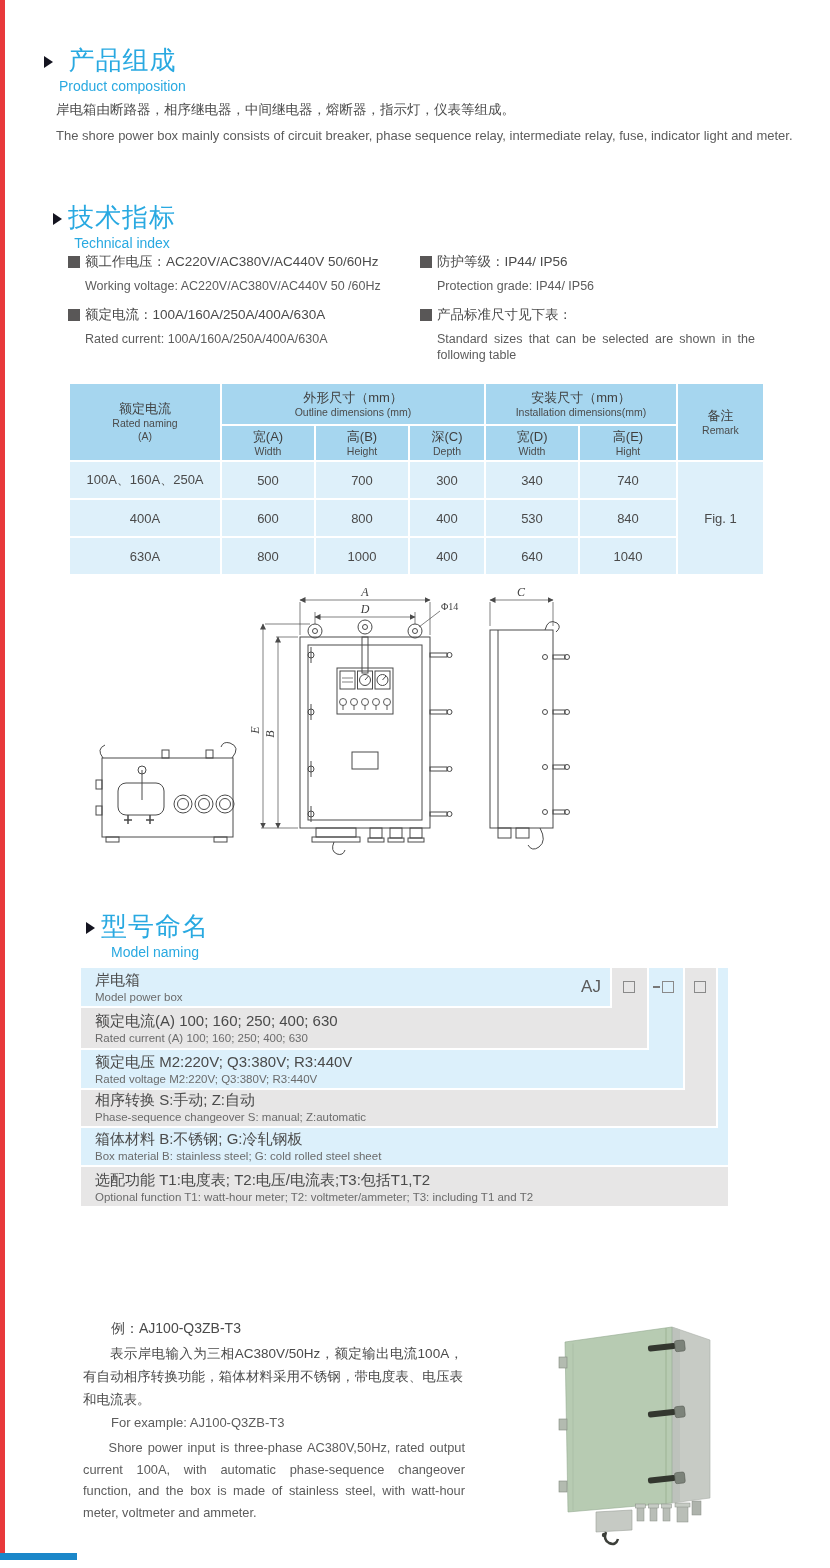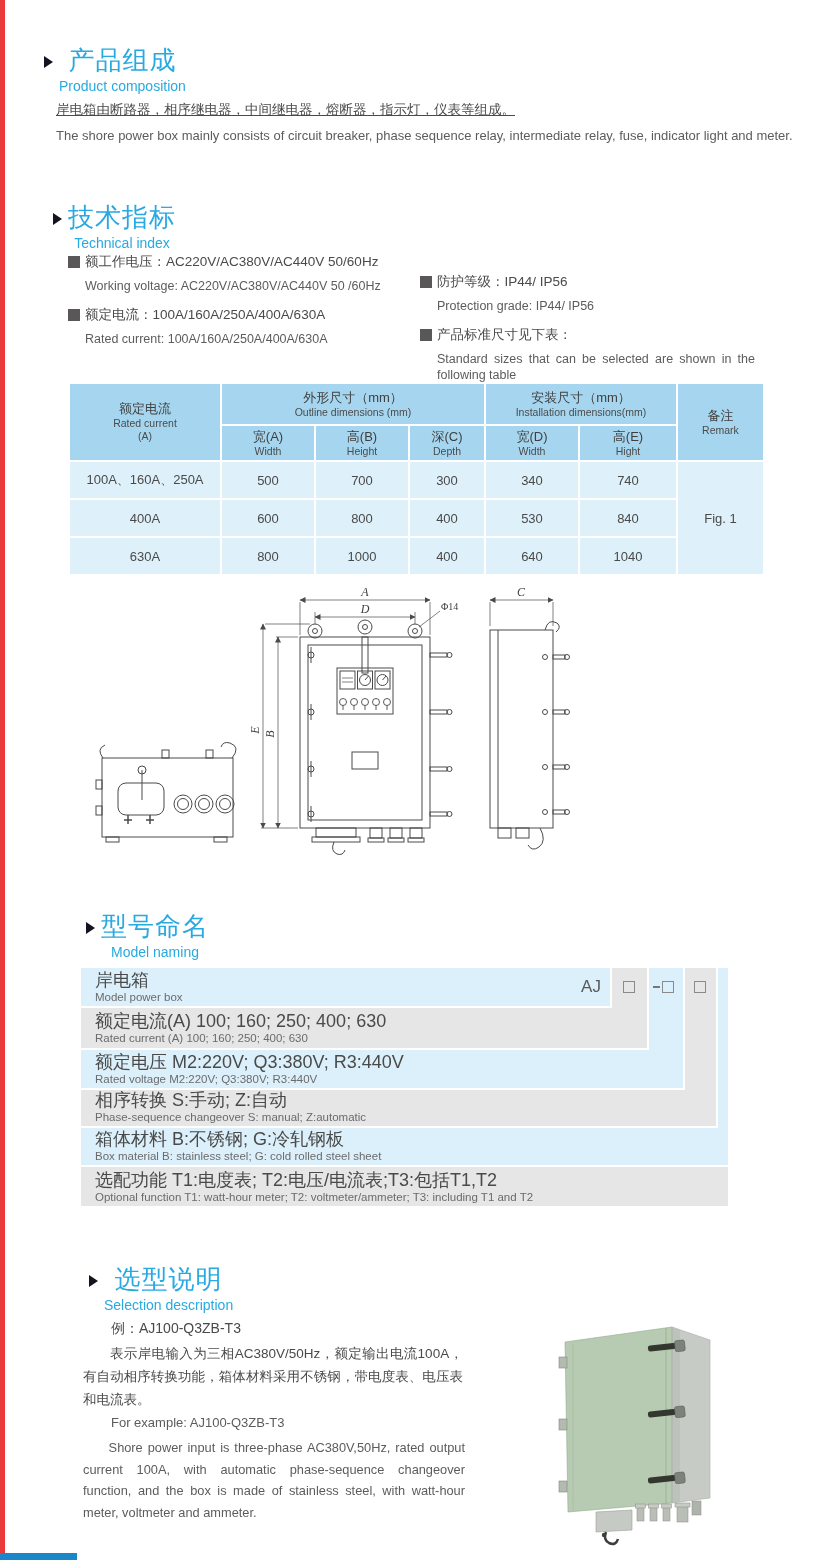--- a/index.html
+++ b/index.html
@@ -9,21 +9,21 @@
   .left-rule{position:absolute;left:0;top:0;width:5px;height:1553px;background:#e8393b;}
   .bottom-rule{position:absolute;left:0;top:1553px;width:77px;height:7px;background:#1b87c9;}
   
   .sec-head{position:absolute;display:flex;align-items:flex-start;text-align:center;}
   .tri{width:0;height:0;border-left:9px solid #141420;border-top:6px solid transparent;
        border-bottom:6px solid transparent;margin-top:9px;margin-right:6px;flex:none;}
   .sec-head h2{margin:0;font-size:26px;font-weight:400;color:#29a9e1;letter-spacing:1px;line-height:1.05;}
   .sec-head .sub{font-size:14px;color:#29a9e1;margin-top:4px;}
   
   .abs{position:absolute;}
-  .body-zh{font-size:13.5px;color:#4a4a4a;text-decoration:underline;}
+  .body-zh{font-size:13.5px;color:#4a4a4a;}
   .body-en{font-size:13px;color:#5c5c5c;}
   
   .spec-col{position:absolute;}
   .spec-item{margin-bottom:12px;}
   .spec-zh{font-size:13.5px;color:#4a4a4a;display:flex;align-items:center;line-height:17px;}
   .sq{width:12px;height:12px;background:#595757;margin-right:5px;flex:none;}
   .spec-en{font-size:12.5px;color:#5c5c5c;margin:8px 0 0 17px;line-height:16px;}
   .justify{width:318px;text-align:justify;}
   
   table.size{position:absolute;left:68px;top:382px;border-collapse:separate;border-spacing:2px;}
@@ -32,21 +32,21 @@
   table.size td{background:#def0fa;color:#4a4a4a;font-size:13px;height:36px;}
   .th-zh{font-size:13px;line-height:16px;}
   .th-en{font-size:10.5px;color:#4b4b4b;line-height:13px;}
   tr.h1 th{height:40px;}
   tr.h2 th{height:34px;}
   
   .band{position:absolute;}
   .band.blue{background:#dcf0fb;}
   .band.gray{background:#e7e6e6;}
   .nm-text{position:absolute;left:95px;}
-  .nm-zh{font-size:18px;color:#4a4a4a;line-height:16px;}
+  .nm-zh{font-size:15px;color:#4a4a4a;line-height:16px;}
   .nm-en{font-size:11.5px;color:#6b6b6b;line-height:14px;margin-top:2px;}
   .code-prefix{position:absolute;width:40px;height:38px;display:flex;align-items:center;justify-content:center;
                font-size:17px;color:#5a5a5a;}
   .code-box{position:absolute;width:10px;height:10px;border:1.5px solid #8a8a8a;background:transparent;}
   .code-dash{position:absolute;width:7px;height:2px;background:#777;}
   
   .sel-example{font-size:14px;color:#4a4a4a;}
   .sel-para-zh{width:380px;font-size:13.5px;line-height:23px;color:#4a4a4a;text-align:justify;text-indent:2em;}
   .sel-example-en{font-size:13px;color:#5c5c5c;}
   .sel-para-en{width:382px;font-size:12.8px;line-height:21.5px;color:#5c5c5c;text-align:justify;text-indent:2em;}
@@ -88,21 +88,21 @@
     </div>
     <div class="spec-item">
       <div class="spec-zh">
           <span class="sq"></span>
         <span>额定电流：100A/160A/250A/400A/630A</span>
         </div>
       <div class="spec-en">Rated current: 100A/160A/250A/400A/630A</div>
     </div>
   </div>
 
-  <div class="spec-col" style="left:420px;top:253px;width:340px;margin-top:20px;">
+  <div class="spec-col" style="left:420px;top:253px;width:340px;">
     <div class="spec-item">
       <div class="spec-zh">
           <span class="sq"></span>
         <span>防护等级：IP44/ IP56</span>
         </div>
       <div class="spec-en">Protection grade: IP44/ IP56</div>
     </div>
     <div class="spec-item">
       <div class="spec-zh">
           <span class="sq"></span>
@@ -119,21 +119,21 @@
         <col style="width:92px">
       <col style="width:74px">
         <col style="width:92px">
         <col style="width:96px">
         <col style="width:85px">
     </colgroup>
     <tbody>
         <tr class="h1">
       <th rowspan="2">
         <div class="th-zh">额定电流</div>
-        <div class="th-en">Rated current</div>
+        <div class="th-en">Rated naming</div>
         <div class="th-en">(A)</div>
       </th>
       <th colspan="3">
         <div class="th-zh">外形尺寸（mm）</div>
         <div class="th-en">Outline dimensions (mm)</div>
       </th>
       <th colspan="2">
         <div class="th-zh">安装尺寸（mm）</div>
         <div class="th-en">Installation dimensions(mm)</div>
       </th>
@@ -384,27 +384,20 @@
       <div class="nm-en">Optional function  T1: watt-hour meter; T2: voltmeter/ammeter; T3: including T1 and T2</div>
     </div>
 
     <span class="code-prefix" style="left:571px;top:968px;">AJ</span>
     <span class="code-box" style="left:623px;top:981px;"></span>
     <span class="code-dash" style="left:653px;top:986px;"></span>
     <span class="code-box" style="left:662px;top:981px;"></span>
     <span class="code-box" style="left:694px;top:981px;"></span>
   </div>
 
-  <div class="sec-head" style="left:89px;top:1266px;">
-    <span class="tri"></span>
-    <div>
-      <h2>选型说明</h2>
-      <div class="sub">Selection description</div>
-    </div>
-  </div>
   <div class="abs sel-example" style="left:111px;top:1320px;">例：AJ100-Q3ZB-T3</div>
   <div class="abs sel-para-zh" style="left:83px;top:1342px;">表示岸电输入为三相AC380V/50Hz，额定输出电流100A，有自动相序转换功能，箱体材料采用不锈钢，带电度表、电压表和电流表。</div>
   <div class="abs sel-example-en" style="left:111px;top:1415px;">For example: AJ100-Q3ZB-T3</div>
   <div class="abs sel-para-en" style="left:83px;top:1437px;">Shore power input is three-phase AC380V,50Hz, rated output current 100A, with automatic phase-sequence changeover function, and the box is made of stainless steel, with watt-hour meter, voltmeter and ammeter.</div>
 
   <svg class="abs" style="left:520px;top:1300px;" width="300" height="268" viewBox="0 0 300 268">
     <g>
       <polygon points="152,27 190,40 190,198 152,203" fill="#c7cbc5" stroke="#a9aea8" stroke-width="0.6"></polygon>
       <polygon points="152,27 160,29.5 160,201.5 152,203" fill="#bdc2bc"></polygon>
       <polygon points="45,42 152,27 152,203 48,212" fill="#b7cbb2" stroke="#94aa90" stroke-width="0.6"></polygon>

